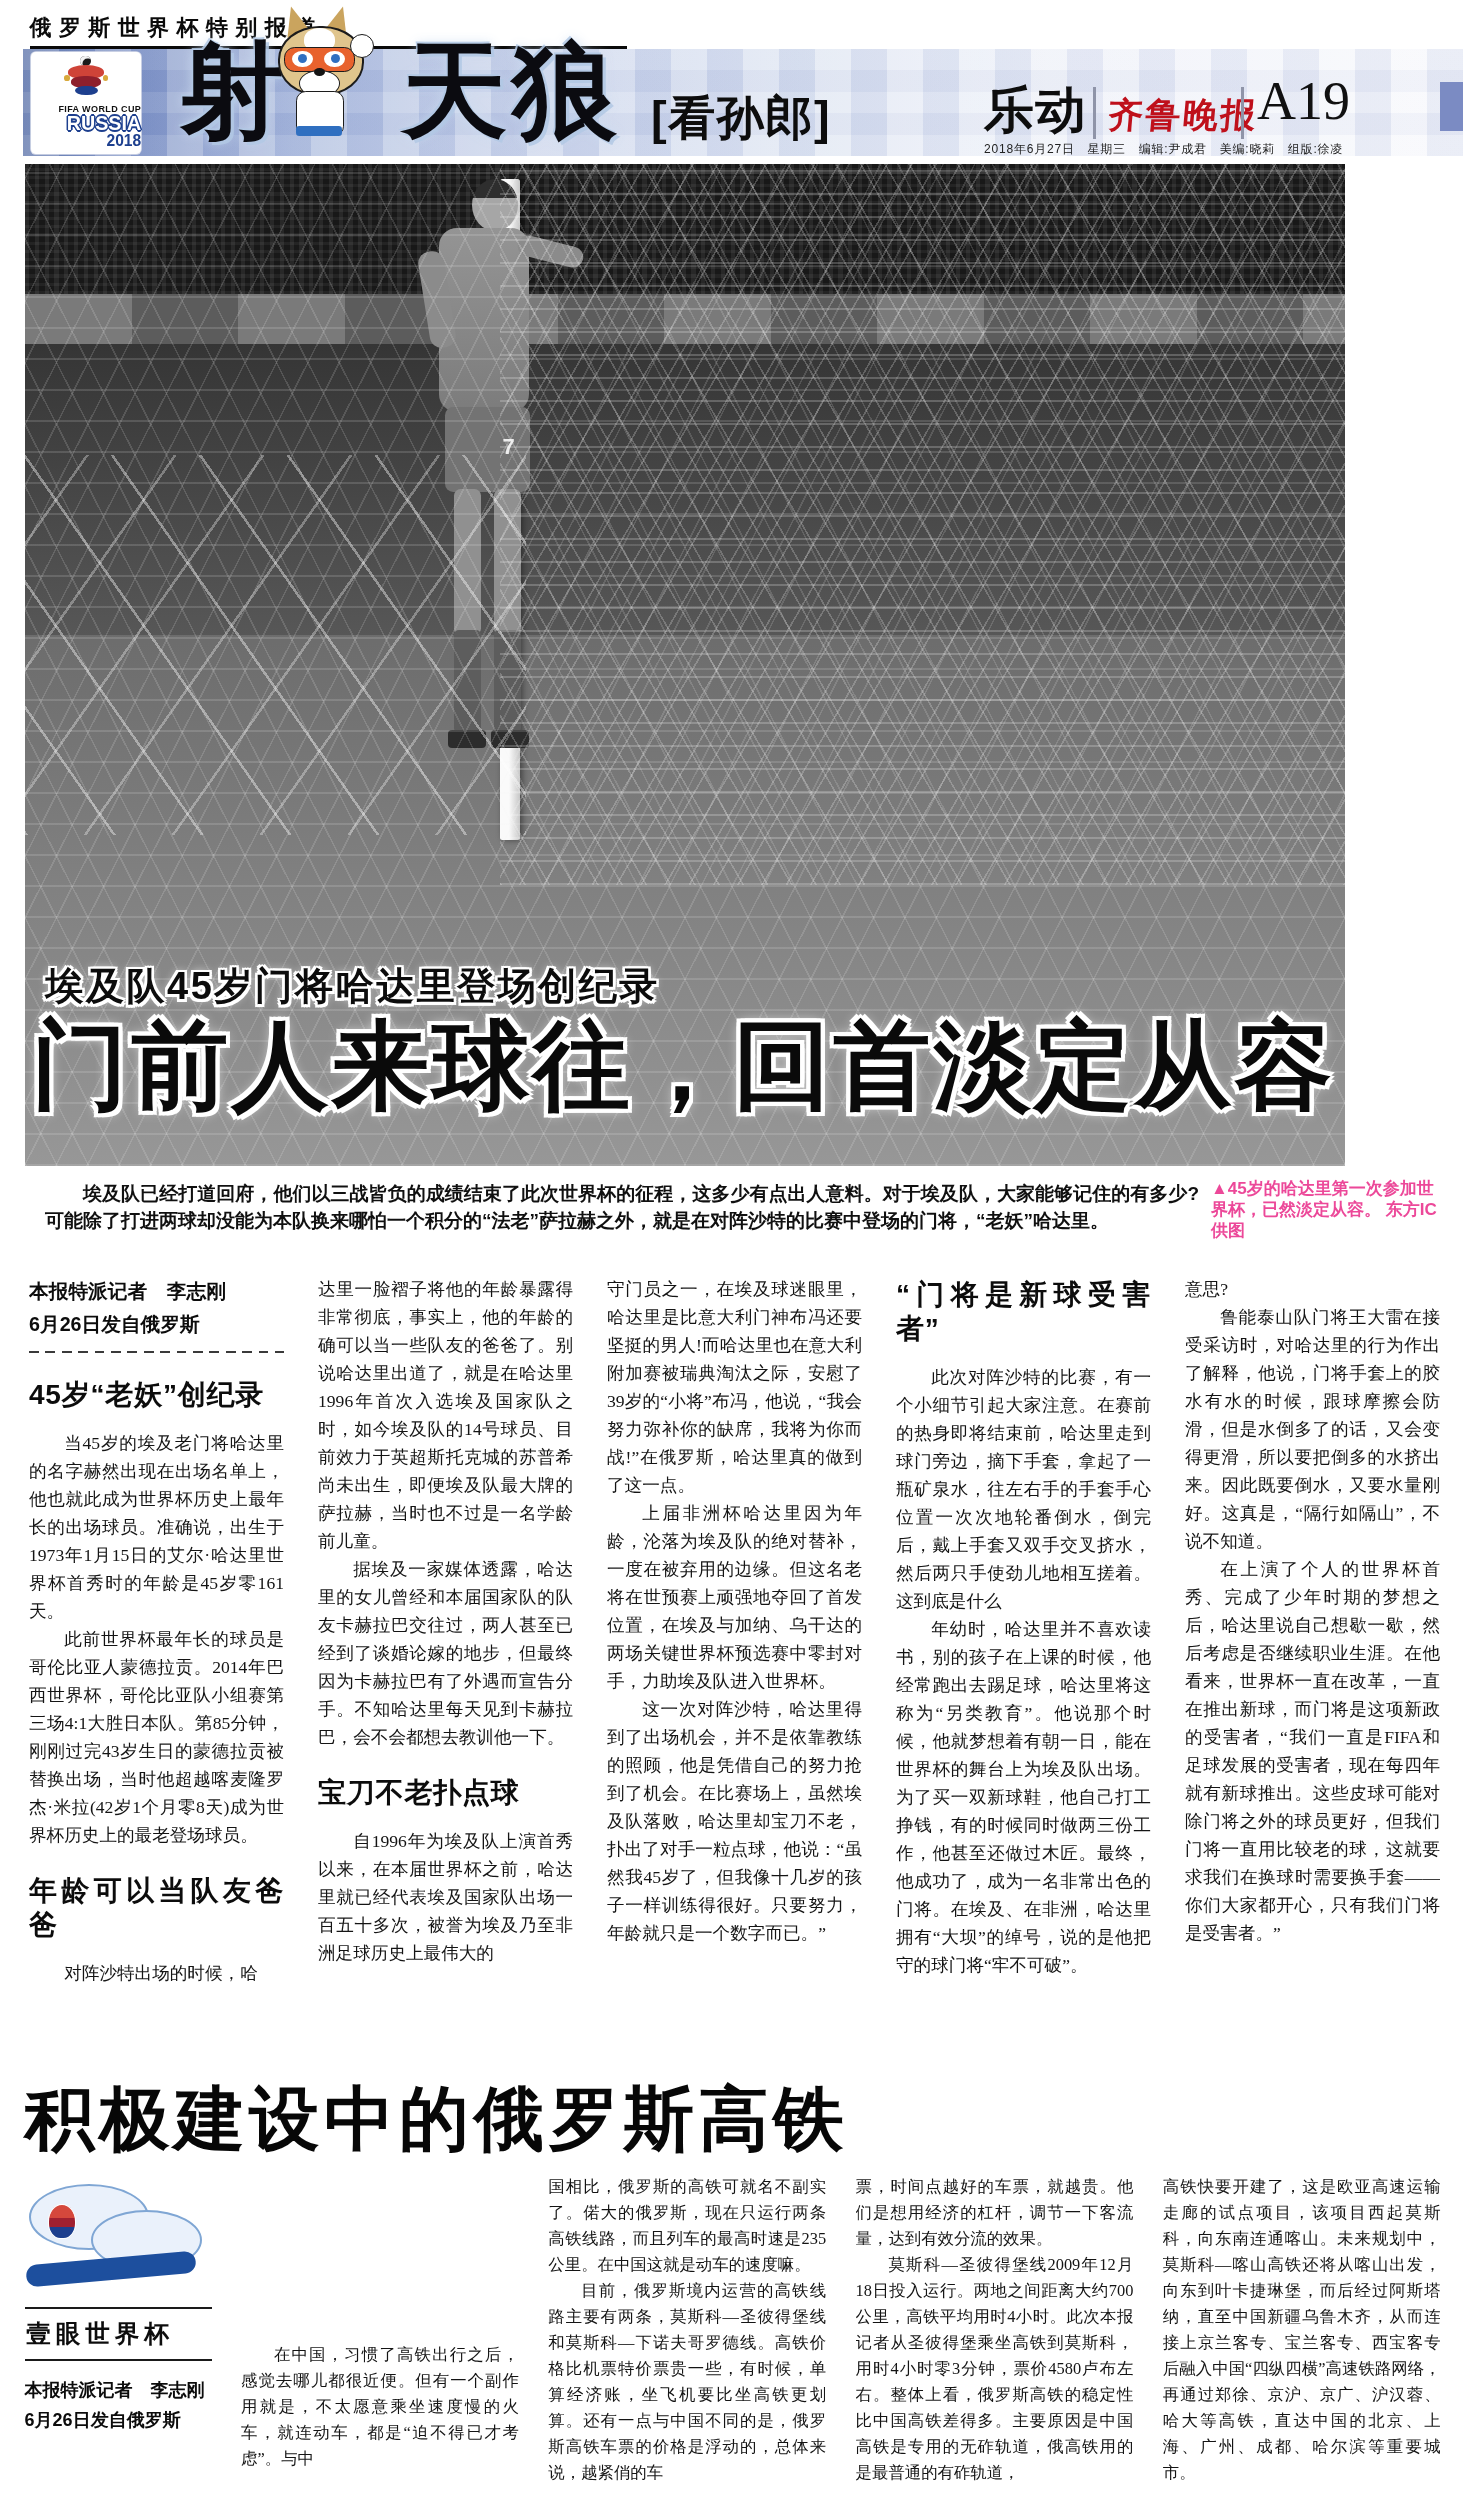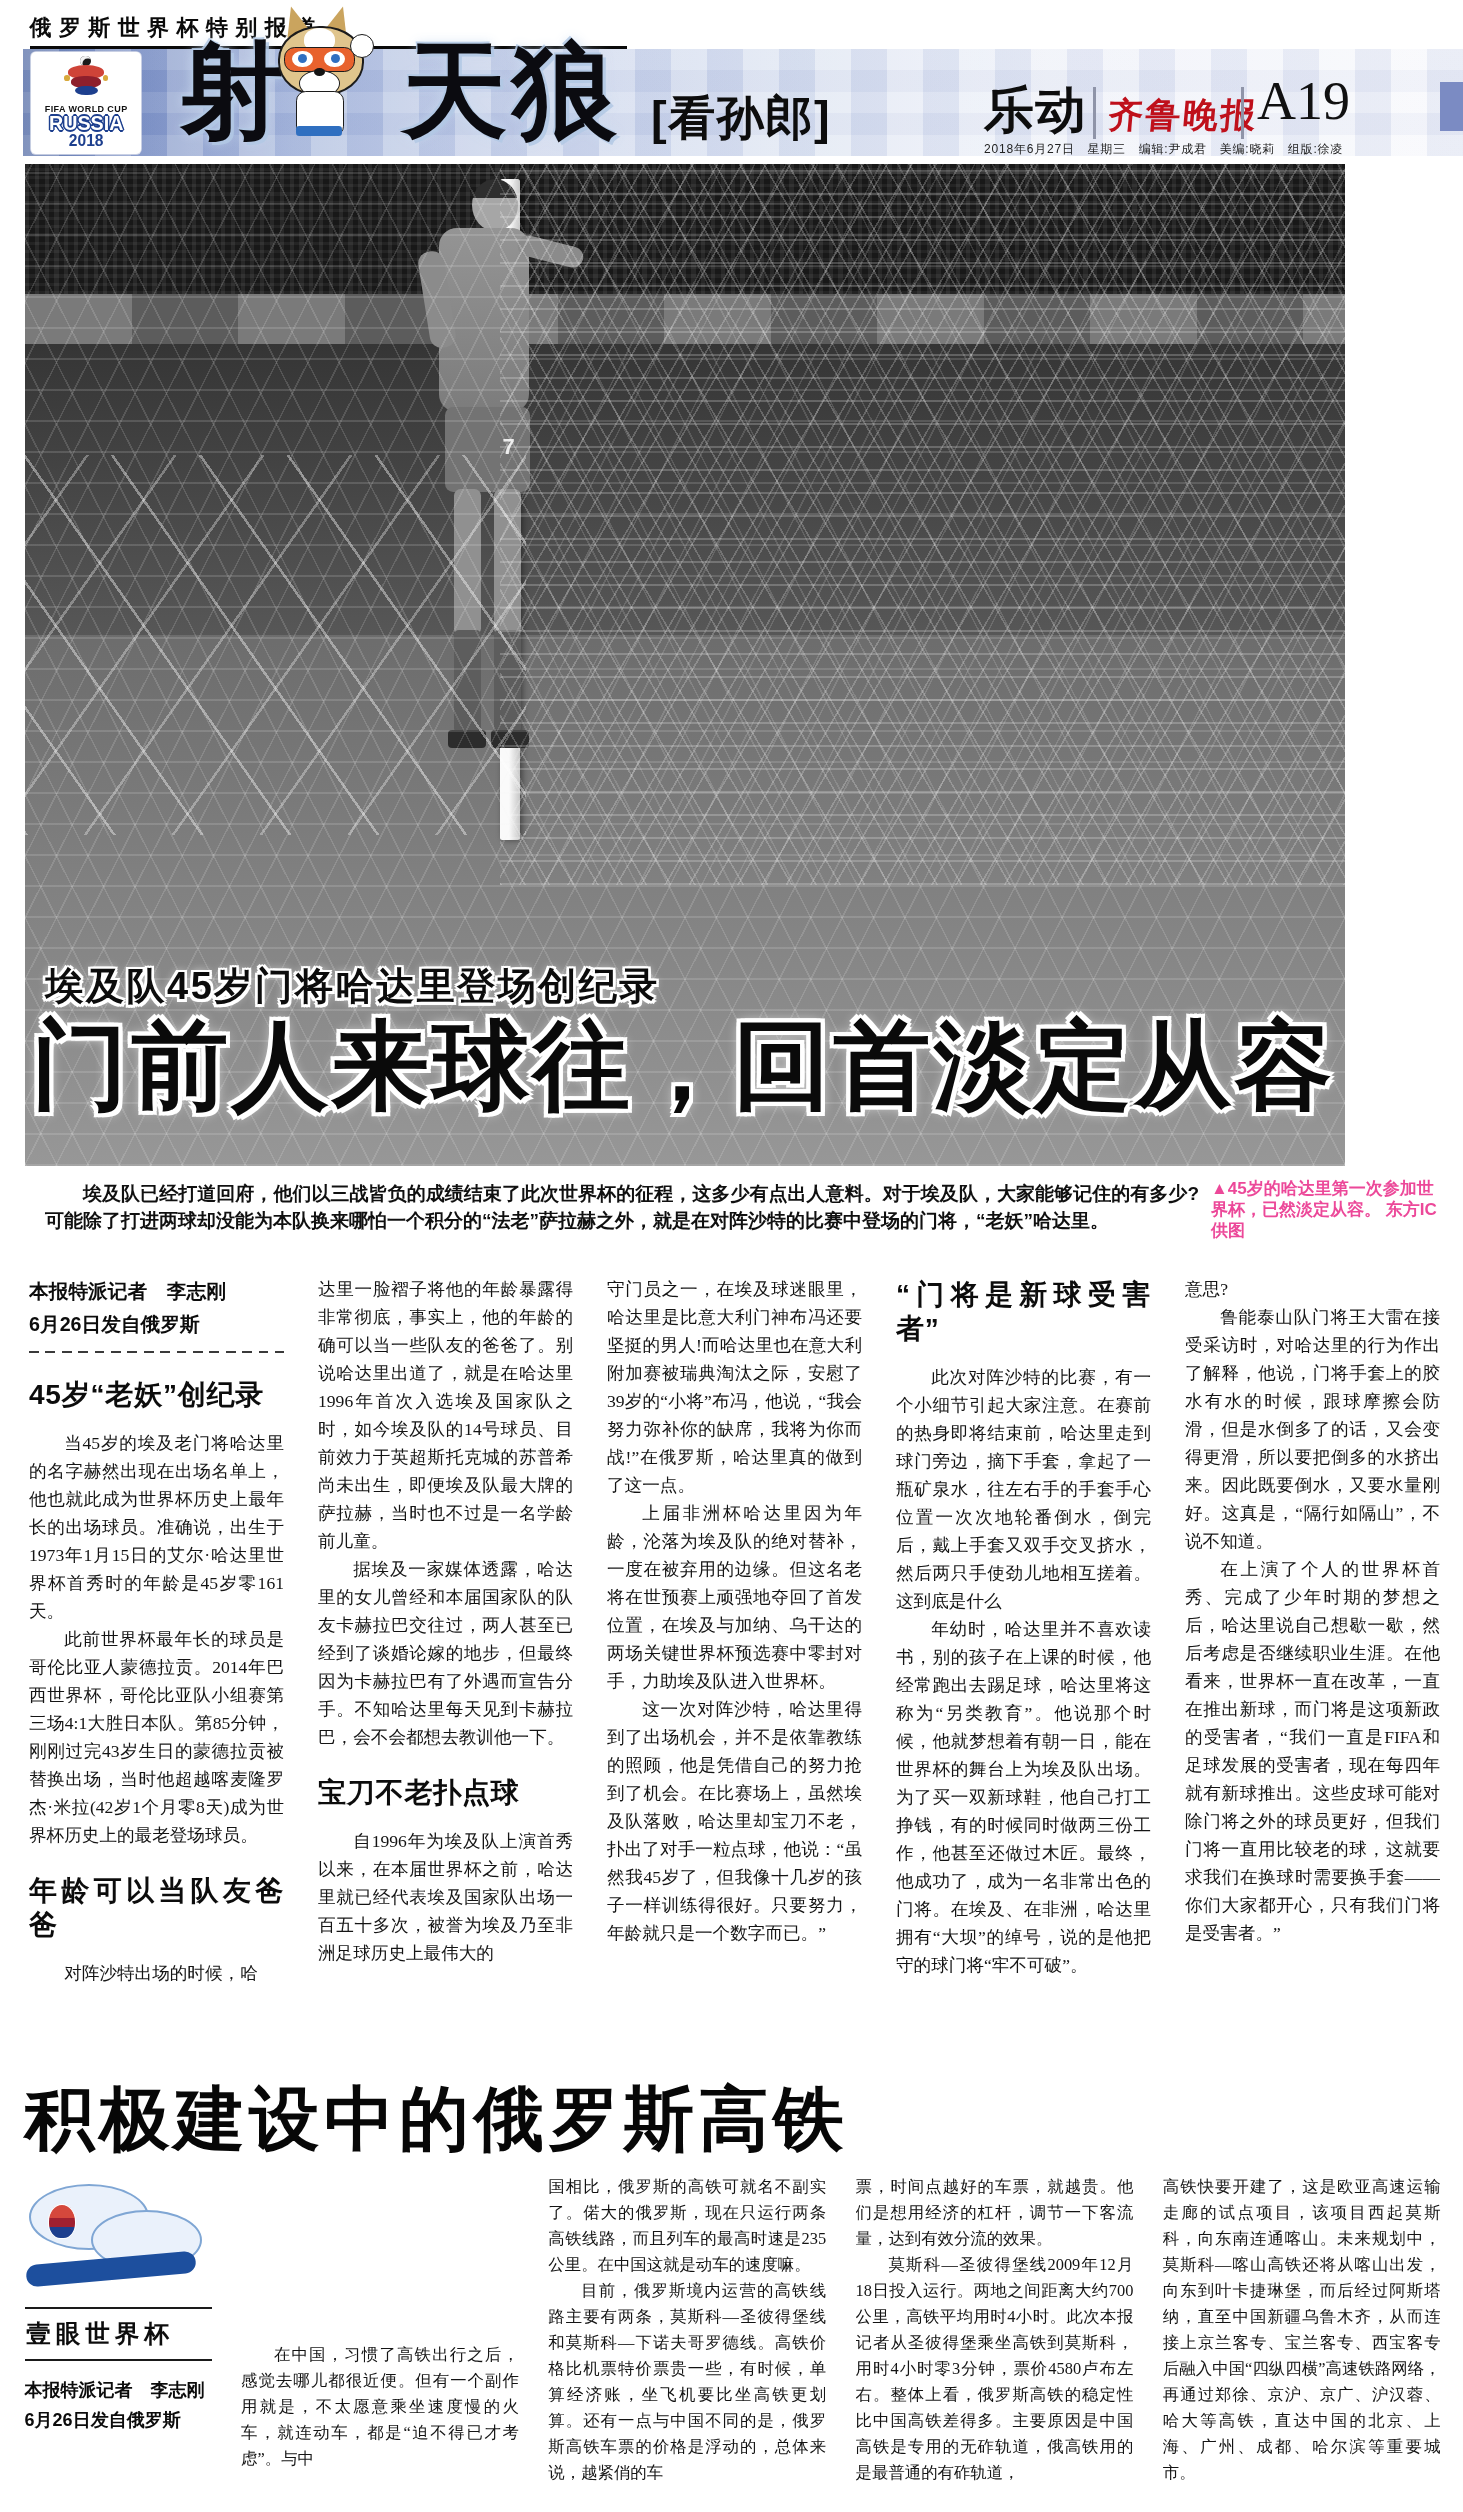--- a/index.html
+++ b/index.html
@@ -9,21 +9,21 @@
   .kicker{position:absolute;left:29.5px;top:13px;font-size:22px;font-weight:700;letter-spacing:7.4px;color:#0a0a0a;}
   .kicker-rule{position:absolute;left:29.5px;top:46px;width:597px;height:2.5px;background:#0a0a0a;}
   
   .banner{position:absolute;left:23px;right:0;top:49px;height:107px;
           background:linear-gradient(90deg,#4c66a2 0px,#7b90c4 107px,#a9b9dd 270px,#c8d2ea 508px,#dde4f2 779px,#edf0f8 1025px,#f7f8fc 100%);}
   .banner::after{content:"";position:absolute;inset:0;
           background:repeating-linear-gradient(90deg,rgba(255,255,255,.22) 0 36px,rgba(120,140,200,.10) 36px 72px),
                      repeating-linear-gradient(0deg,rgba(255,255,255,.10) 0 21px,rgba(90,110,180,.06) 21px 43px);}
   .banner>*{z-index:2;}
   .fifa-panel{position:absolute;left:8.2px;top:2.5px;width:110px;height:102px;background:#fff;border-radius:4.9px;
-          box-shadow:0 0 0 0.8px #d8dcea;text-align:center;}
+          box-shadow:0 0 0 0.8px #d8dcea;text-align:right;}
   .emb{position:relative;width:51px;height:48px;margin:4.1px auto 0;}
   .emb-ball{position:absolute;left:19.7px;top:0;width:10.7px;height:10.7px;border-radius:50%;background:#1a1a1a;box-shadow:inset 2.5px 2.5px 0 #f2f2f2;}
   .emb-b1{position:absolute;left:7.4px;top:9px;width:36px;height:14px;border-radius:50% 50% 42% 42%;background:#cf4338;}
   .emb-b2{position:absolute;left:10.7px;top:20.5px;width:29.5px;height:11.5px;border-radius:45%;background:#8e1f2c;}
   .emb-b3{position:absolute;left:14px;top:30px;width:23px;height:9.8px;border-radius:45%;background:#1d3f8e;}
   .emb-g1{position:absolute;left:3.3px;top:19.7px;width:5.7px;height:5.7px;border-radius:50%;background:#d8a93c;}
   .emb-g2{position:absolute;left:42px;top:19.7px;width:5.7px;height:5.7px;border-radius:50%;background:#d8a93c;}
   .fifa-l1{font-size:9px;font-weight:800;letter-spacing:0.4px;color:#111;}
   .fifa-l2{font-size:19.7px;font-weight:900;color:#fff;line-height:19.7px;
            text-shadow:-1.6px 0 #1d3f8e,1.6px 0 #1d3f8e,0 -1.6px #1d3f8e,0 1.6px #1d3f8e,-0.8px -0.8px #1d3f8e,0.8px 0.8px #1d3f8e,-0.8px 0.8px #1d3f8e,0.8px -0.8px #1d3f8e;}

